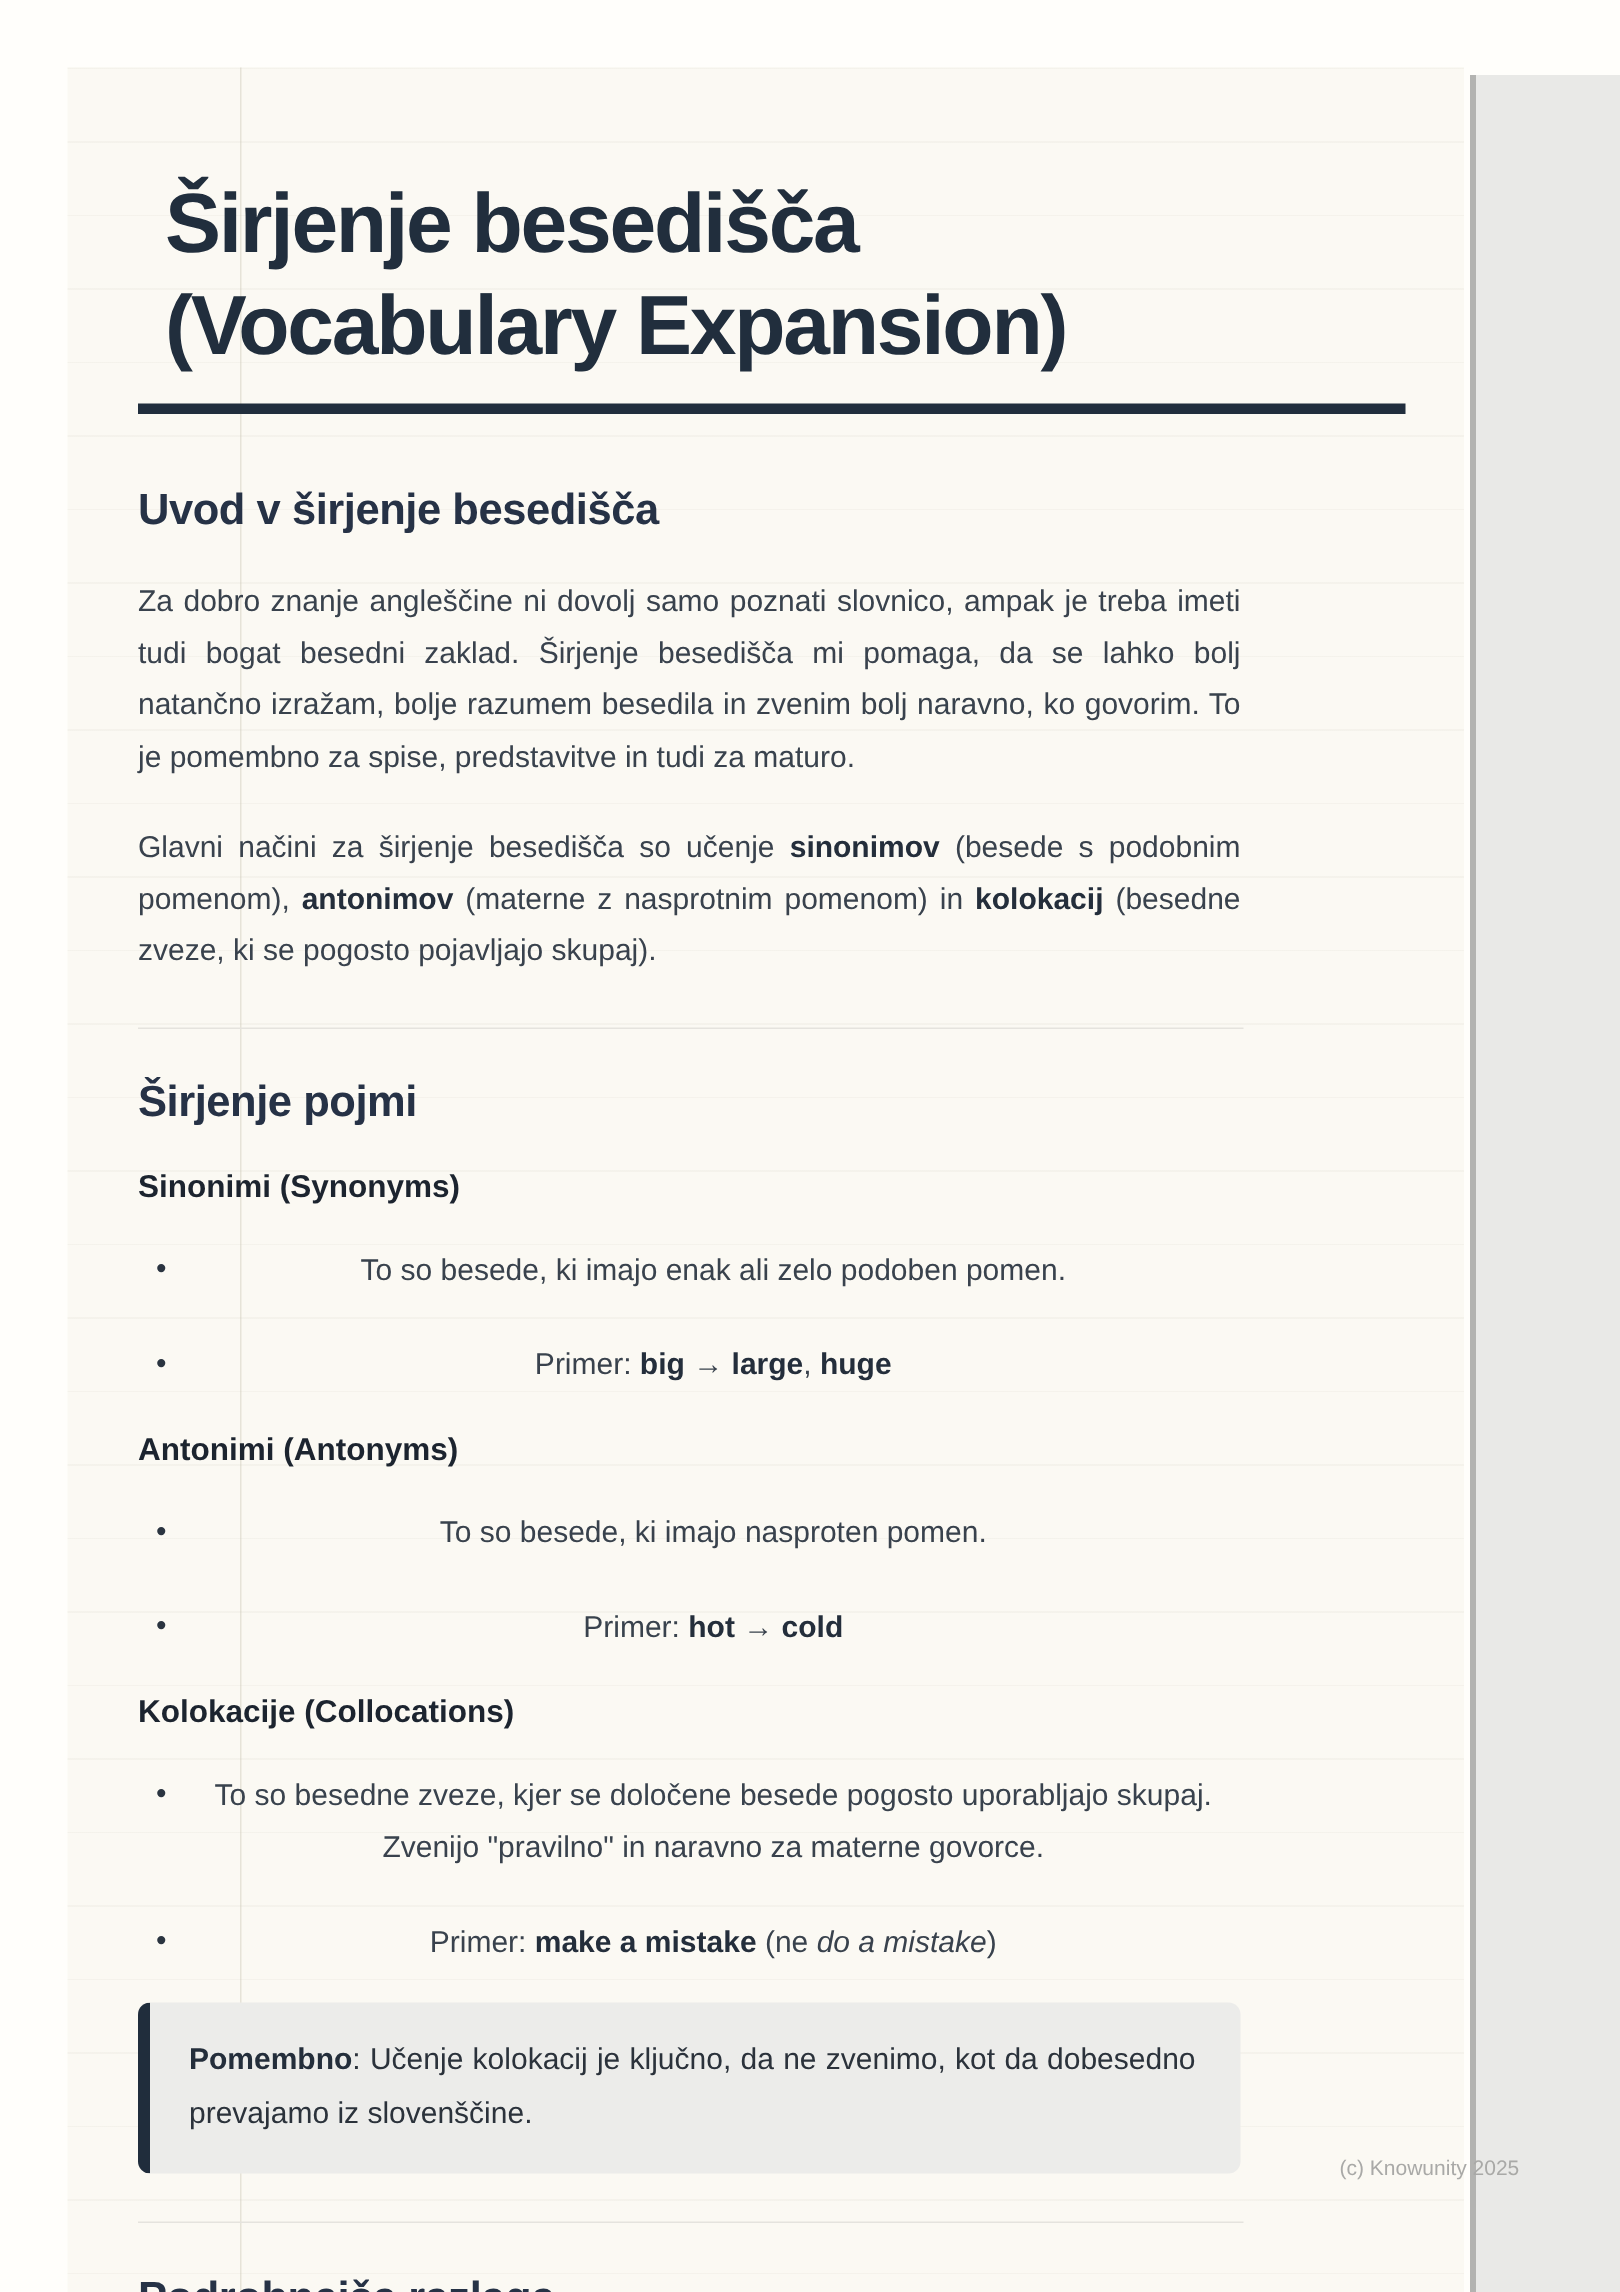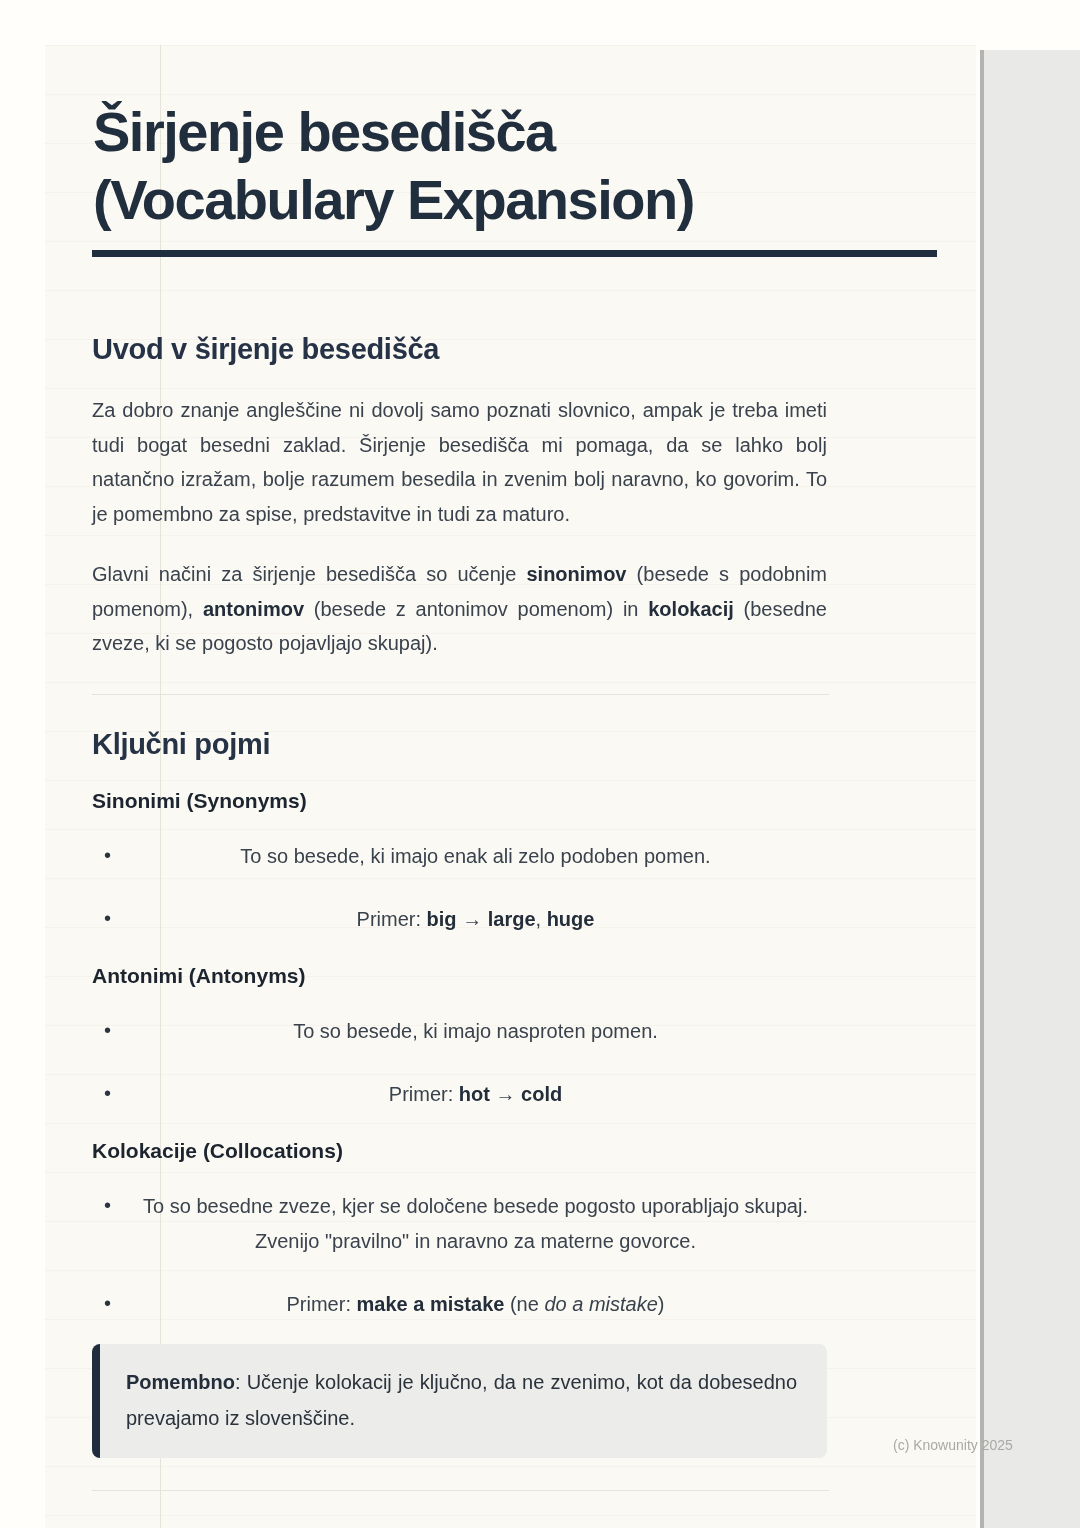--- a/index.html
+++ b/index.html
@@ -36,41 +36,41 @@
     border-left: 4px solid #b3b3b1;
     z-index: 2;
   }
   .content {
     position: relative;
     padding: 52px 0 0 47px;
     width: 830px;
     z-index: 1;
   }
   h1.doc-title {
-    margin: 1px;
+    margin: 18px;
     font-size: 56px;
     line-height: 68px;
     font-weight: 700;
     letter-spacing: -1.5px;
     color: #212e3d;
   }
   .title-rule {
     width: 845px; height: 7px;
     background: #212e3d;
     margin-top: 16px;
   }
   h2.section-heading {
     margin: 0;
     font-size: 29px;
     line-height: 36px;
     font-weight: 700;
     letter-spacing: -0.3px;
     color: #263246;
   }
-  h2.mt-intro { margin-top: 74px; }
+  h2.mt-intro { margin-top: 46px; }
   h2.mt-key   { margin-top: 31px; }
   h2.mt-next  { margin-top: 32px; }
   p.body-text {
     margin: 26px 0 0;
     width: 735px;
     font-size: 20px;
     line-height: 34.5px;
     color: #39424d;
     text-align: justify;
   }
@@ -144,25 +144,25 @@
 
     <h1 class="doc-title"><span>Širjenje besedišča</span><br>
       <span>(Vocabulary Expansion)</span></h1>
 
     <div class="title-rule"></div>
 
     <h2 class="section-heading mt-intro">Uvod v širjenje besedišča</h2>
 
     <p class="body-text">Za dobro znanje angleščine ni dovolj samo poznati slovnico, ampak je treba imeti tudi bogat besedni zaklad. Širjenje besedišča mi pomaga, da se lahko bolj natančno izražam, bolje razumem besedila in zvenim bolj naravno, ko govorim. To je pomembno za spise, predstavitve in tudi za maturo.</p>
 
-    <p class="body-text"><span>Glavni načini za širjenje besedišča so učenje </span><span class="b">sinonimov</span><span> (besede s podobnim pomenom), </span><span class="b">antonimov</span><span> (besede z antonimov pomenom) in </span><span class="b">kolokacij</span><span> (besedne zveze, ki se pogosto pojavljajo skupaj).</span></p>
+    <p class="body-text"><span>Glavni načini za širjenje besedišča so učenje </span><span class="b">sinonimov</span><span> (besede s podobnim pomenom), </span><span class="b">antonimov</span><span> (materne z nasprotnim pomenom) in </span><span class="b">kolokacij</span><span> (besedne zveze, ki se pogosto pojavljajo skupaj).</span></p>
 
     <hr class="divider">
 
-    <h2 class="section-heading mt-key">Ključni pojmi</h2>
+    <h2 class="section-heading mt-key">Širjenje pojmi</h2>
 
     <h3 class="sub-heading">Sinonimi (Synonyms)</h3>
     <ul class="bullet-list">
       <li><span>To so besede, ki imajo enak ali zelo podoben pomen.</span></li>
       <li><span>Primer: </span><span class="b">big</span><span> → </span><span class="b">large</span><span>, </span><span class="b">huge</span></li>
     </ul>
 
     <h3 class="sub-heading">Antonimi (Antonyms)</h3>
     <ul class="bullet-list">
       <li><span>To so besede, ki imajo nasproten pomen.</span></li>

